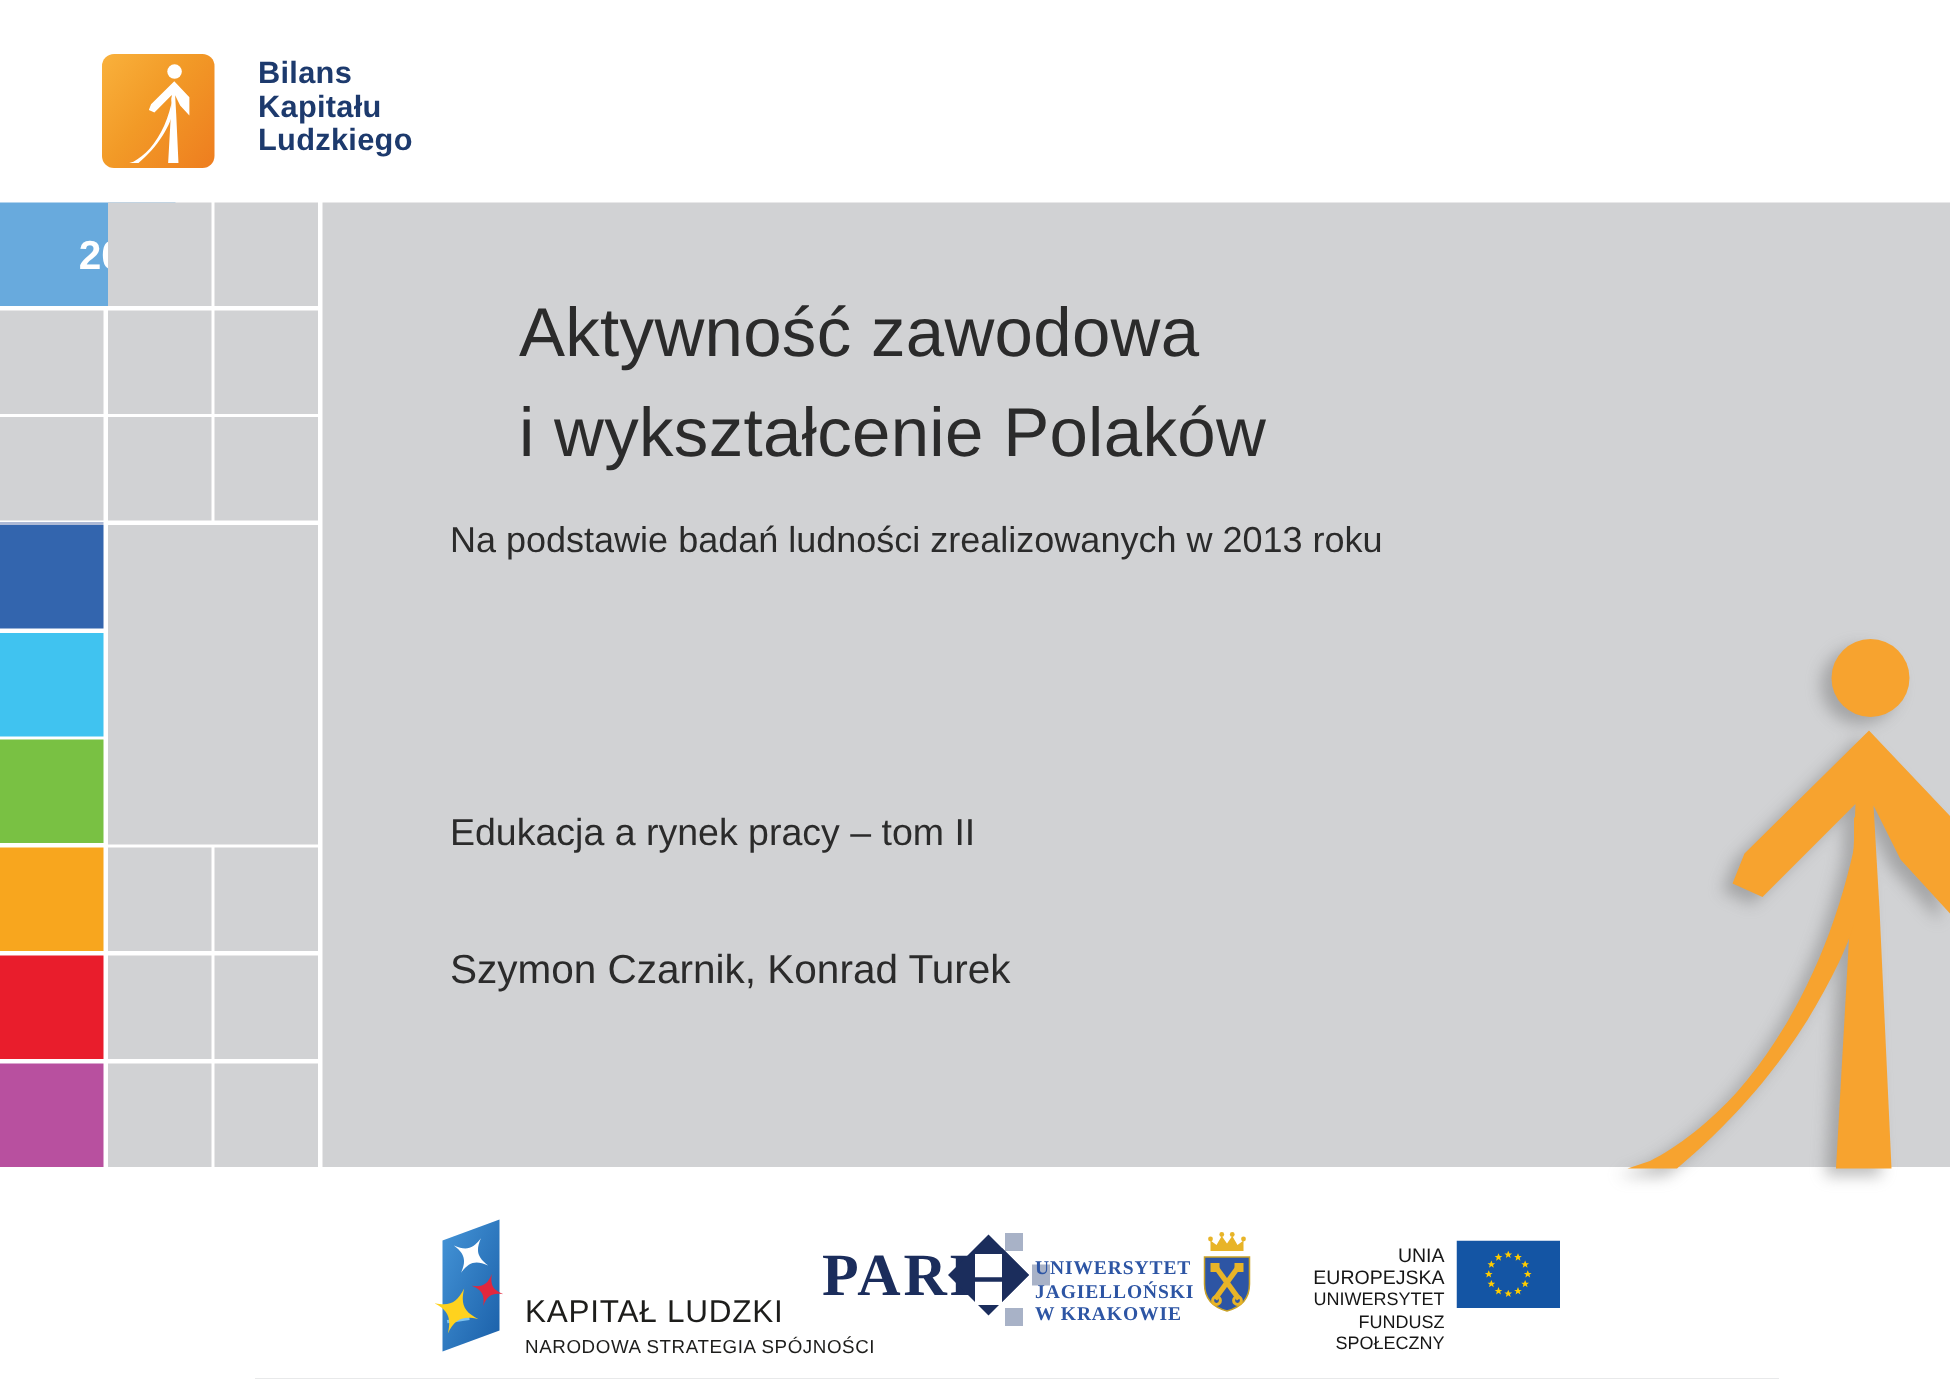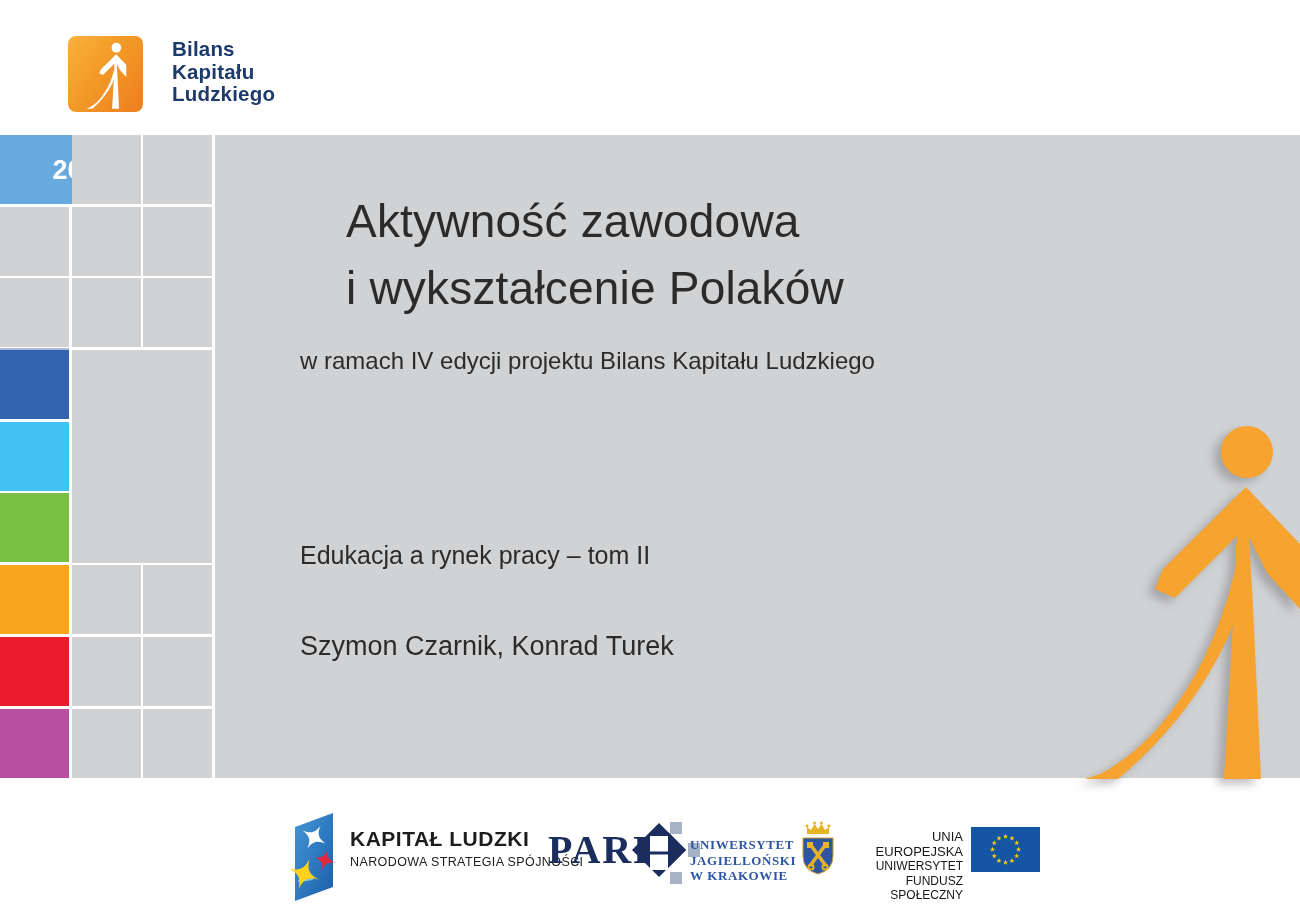--- a/index.html
+++ b/index.html
@@ -28,21 +28,21 @@
   .subtitle{left:300px;top:338px;font-size:24px;line-height:45px;color:#2b2b2b;}
   .volume{left:300px;top:540px;font-size:25px;line-height:30px;color:#2b2b2b;text-align:center;}
   .authors{left:300px;top:630px;font-size:27px;line-height:32px;color:#2b2b2b;}
 
   
   .big-figure{left:1040px;top:410px;filter:drop-shadow(-7px 5px 5px rgba(110,110,110,0.45));}
 
   
   .kl-flag{left:290px;top:810px;}
   .kl-text{left:350px;top:826px;color:#1d1d1b;}
-  .kl-title{font-size:21px;font-weight:bold;letter-spacing:0.5px;line-height:26px;}
+  .kl-title{font-size:21px;font-weight:normal;letter-spacing:0.5px;line-height:26px;margin-top:36px;}
   .kl-sub{font-size:12.5px;letter-spacing:0.4px;line-height:20px;}
   .parp-text{left:548px;top:826px;font-family:"Liberation Serif",serif;font-weight:bold;
     font-size:40px;color:#1b2d5c;letter-spacing:2px;}
   .parp-mark{left:628px;top:817px;}
   .uj-text{left:690px;top:837px;width:105px;
     font-family:"Liberation Serif",serif;font-weight:bold;font-size:13px;line-height:15.5px;
     color:#2d55a4;letter-spacing:0.6px;}
   .uj-shield{left:800px;top:818px;}
   .eu-text{left:855px;top:830px;width:108px;text-align:right;color:#161616;line-height:14.5px;}
   .eu-line1{font-size:13px;font-weight:normal;}
@@ -102,21 +102,21 @@
 
 <svg class="abs big-figure" viewBox="1040 410 260 370" width="260" height="370">
   <use href="#bkl-figure" fill="#f7a32f"></use>
 </svg>
 
 <div class="abs title">
   <div>Aktywność zawodowa</div>
   <div>i wykształcenie Polaków</div>
 </div>
 <div class="abs subtitle">
-  <div>w ramach IV edycji projektu Bilans Kapitału Ludzkiego</div>
+  <div>Na podstawie badań ludności zrealizowanych w 2013 roku</div>
 </div>
 <div class="abs volume">Edukacja a rynek pracy – tom II</div>
 <div class="abs authors">Szymon Czarnik, Konrad Turek</div>
 
 <svg class="abs kl-flag" viewBox="0 0 48 94" width="48" height="94">
   <defs>
     <linearGradient id="klg" x1="0" y1="0" x2="1" y2="1">
       <stop offset="0" stop-color="#4595d8"></stop>
         <stop offset="1" stop-color="#1a5fa8"></stop>
     </linearGradient>

